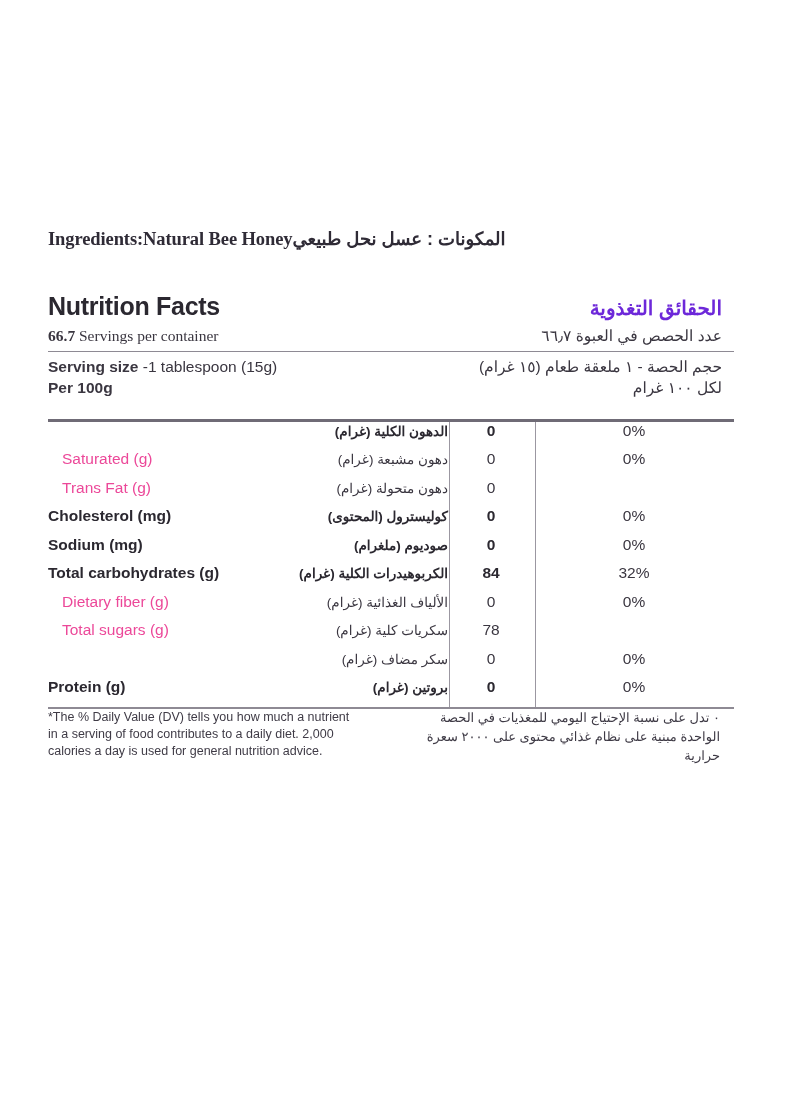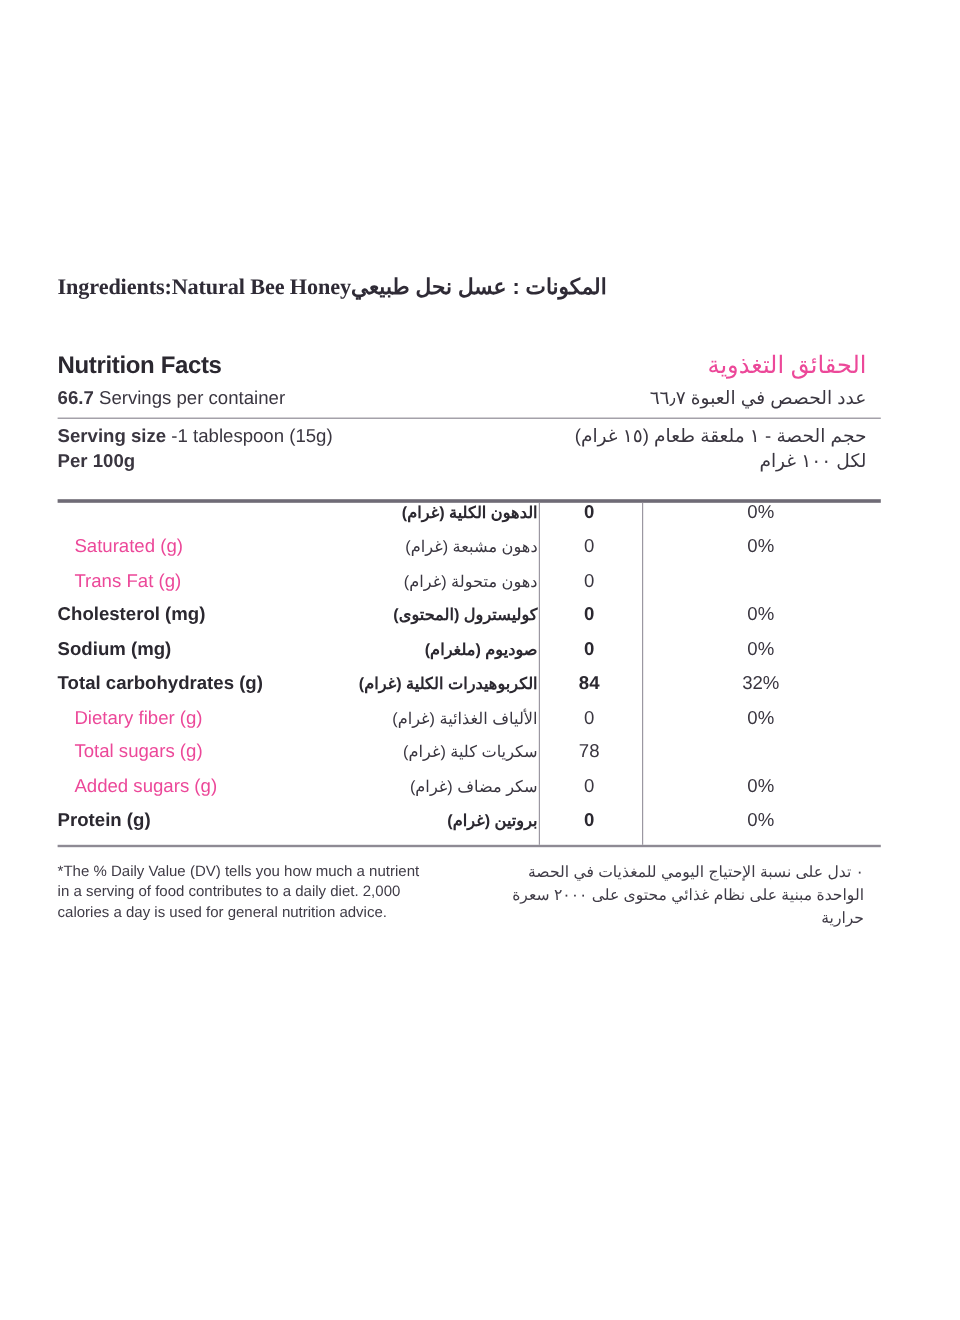--- a/index.html
+++ b/index.html
@@ -46,42 +46,42 @@
   }
 
   
   .title-row {
     display: flex;
     justify-content: space-between;
     align-items: baseline;
     margin-top: 30px;
   }
   .title-en {
-    font-size: 20px;
+    font-size: 25px;
     font-weight: bold;
     letter-spacing: -0.3px;
     color: #2b2830;
   }
   .title-ar {
     font-size: 20px;
-    font-weight: normal;
-    color: #ec4899;
+    font-weight: bold;
+    color: #6d28d9;
     direction: rtl;
     padding-right: 12px;
   }
 
   
   .servings-row {
     display: flex;
     justify-content: space-between;
     align-items: baseline;
     margin-top: 6px;
     padding-bottom: 4px;
   }
-  .servings-en { font-size: 15.5px; color: #3a3640; }
+  .servings-en { font-size: 15.5px; color: #3a3640; font-family: Liberation Serif, serif; }
   .servings-en b { font-weight: bold; }
   .servings-ar {
     font-size: 15.5px;
     direction: rtl;
     color: #3a3640;
     padding-right: 12px;
   }
 
   .hr-thin {
     border: 0;
@@ -235,21 +235,21 @@
     color: #3a3640;
   }
   .bold { font-weight: bold; color: #2b2830; }
   .indent { padding-left: 14px; }
 
   
   .footnotes {
     display: flex;
     justify-content: space-between;
     align-items: flex-start;
-    padding-top: 12px;
+    padding-top: 0;
   }
   .fn-en {
     width: 310px;
     font-size: 12.5px;
     line-height: 1.38;
     color: #3f3b46;
   }
   .fn-ar {
     width: 310px;
     font-size: 13px;
@@ -347,21 +347,20 @@
         <div class="n-amt">0</div>
         <div class="n-dv">0%</div>
       </div>
       <div class="nrow">
         <div class="n-en indent">Total sugars (g)</div>
         <div class="n-ar">سكريات كلية (غرام)</div>
         <div class="n-amt">78</div>
         <div class="n-dv"></div>
       </div>
       <div class="nrow">
-        <div class="n-en indent">Added sugars (g)</div>
         <div class="n-ar">سكر مضاف (غرام)</div>
         <div class="n-amt">0</div>
         <div class="n-dv">0%</div>
       </div>
       <div class="nrow">
         <div class="n-en bold">Protein (g)</div>
         <div class="n-ar bold">بروتين (غرام)</div>
         <div class="n-amt bold">0</div>
         <div class="n-dv">0%</div>
       </div>

